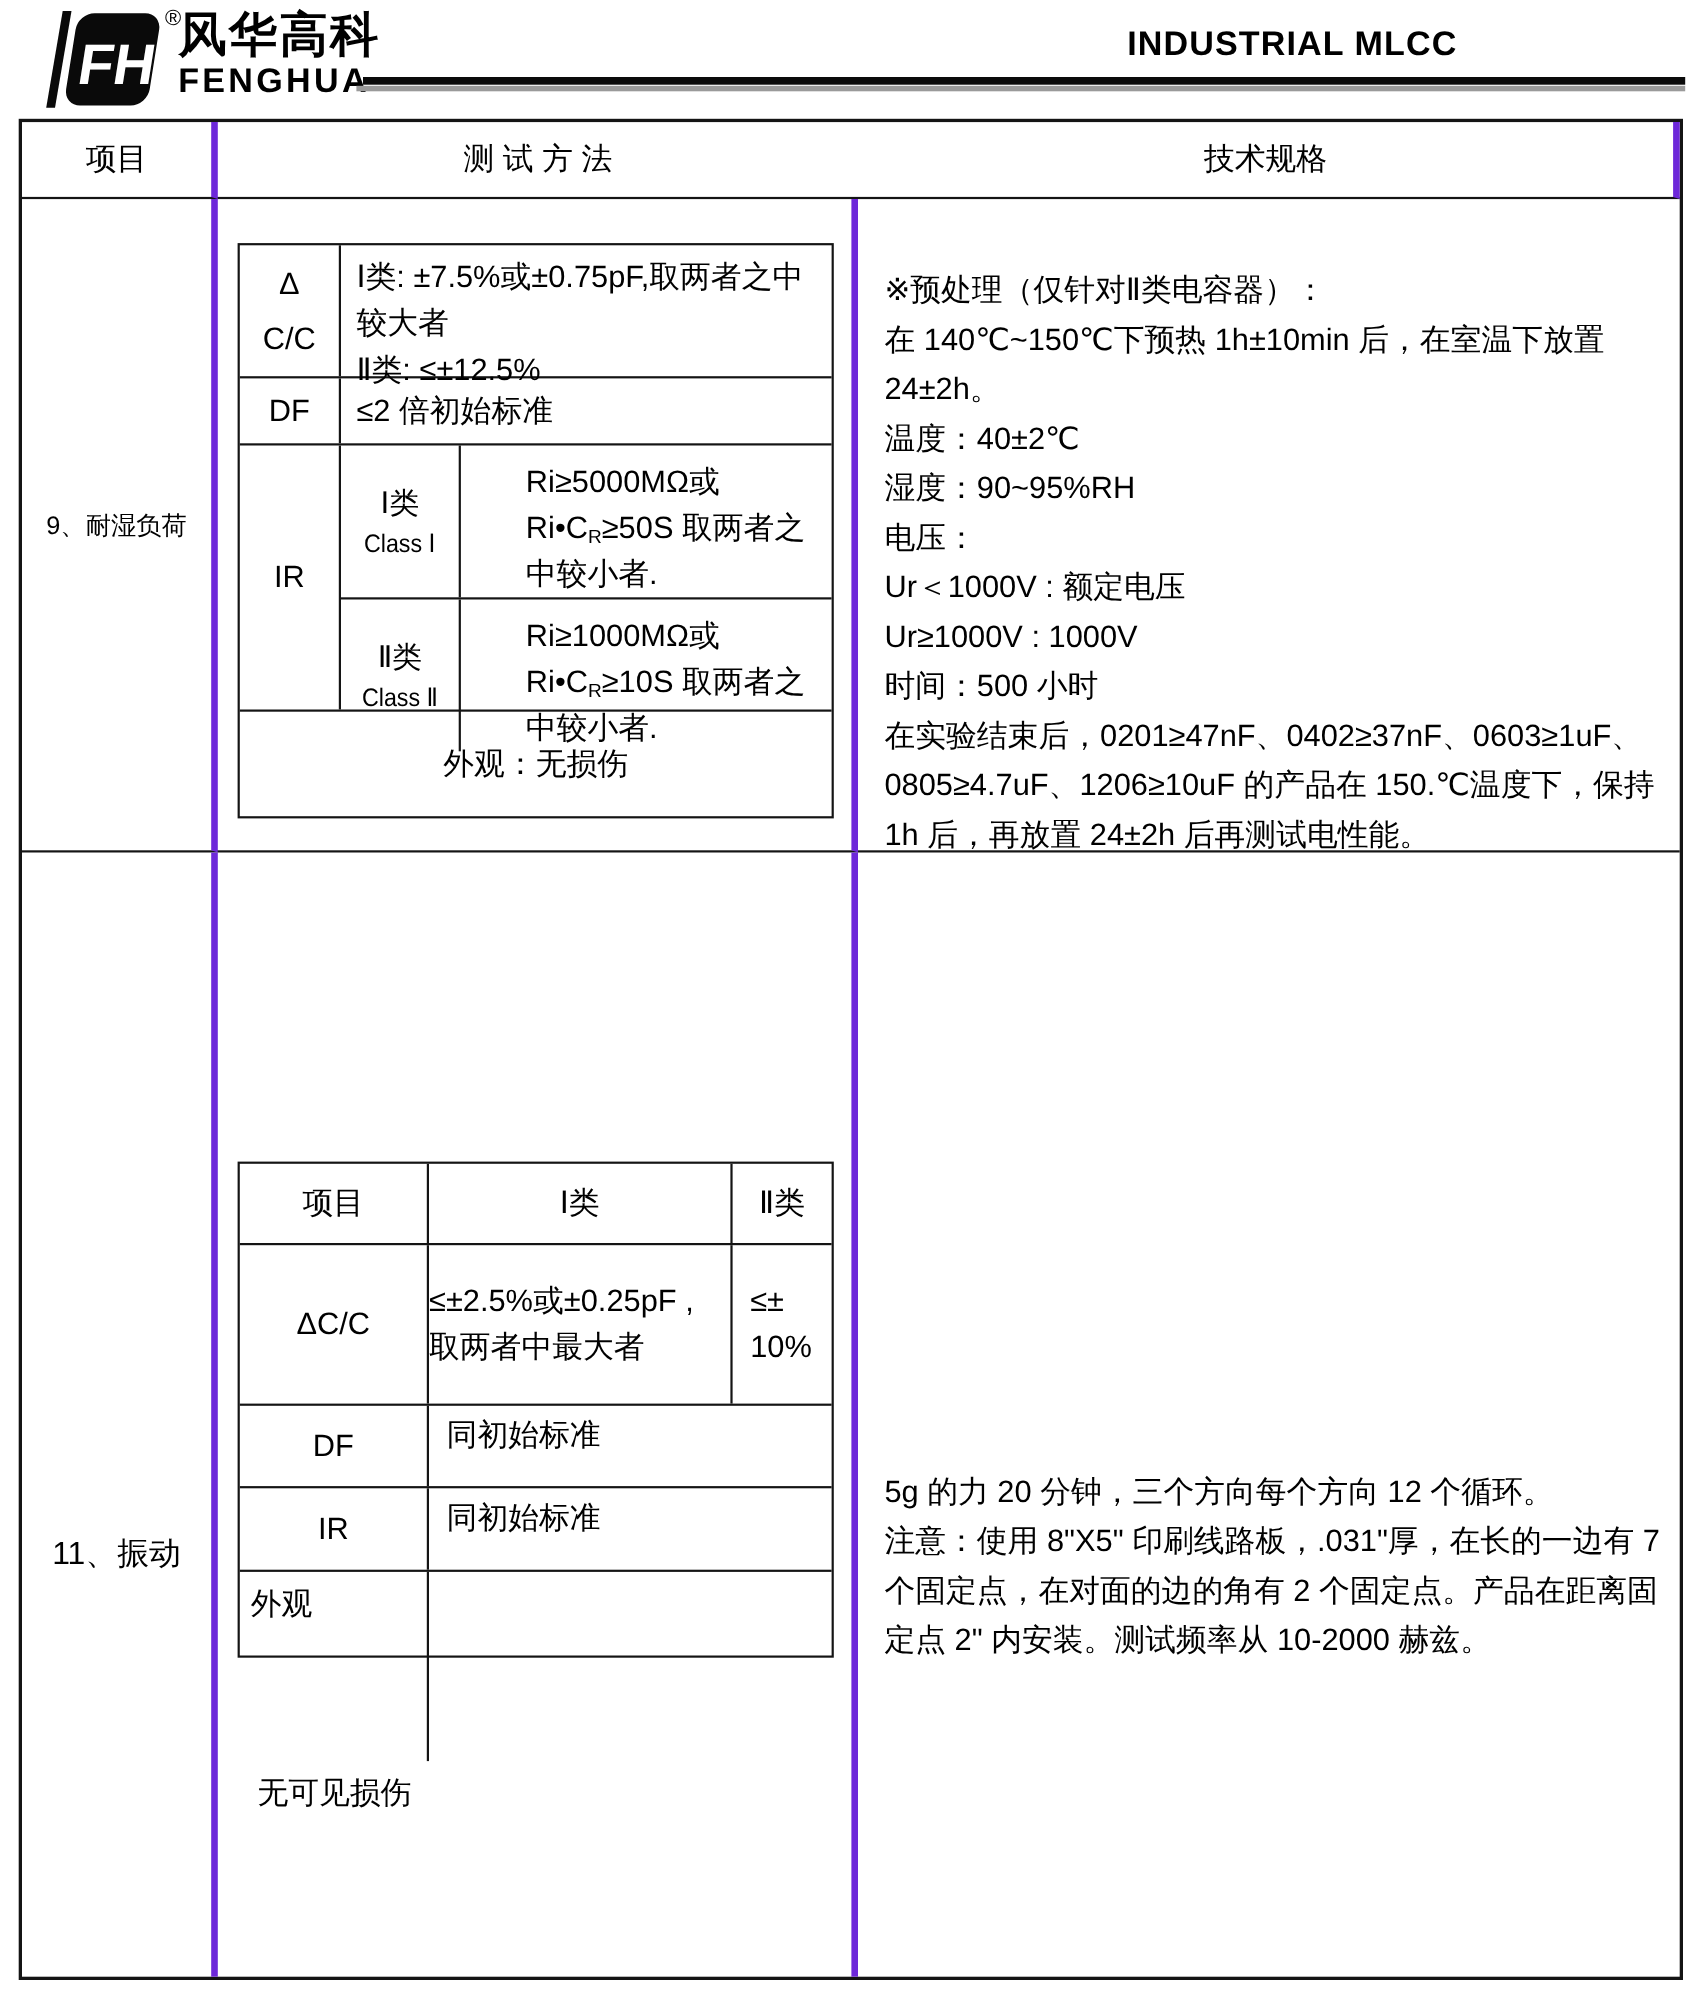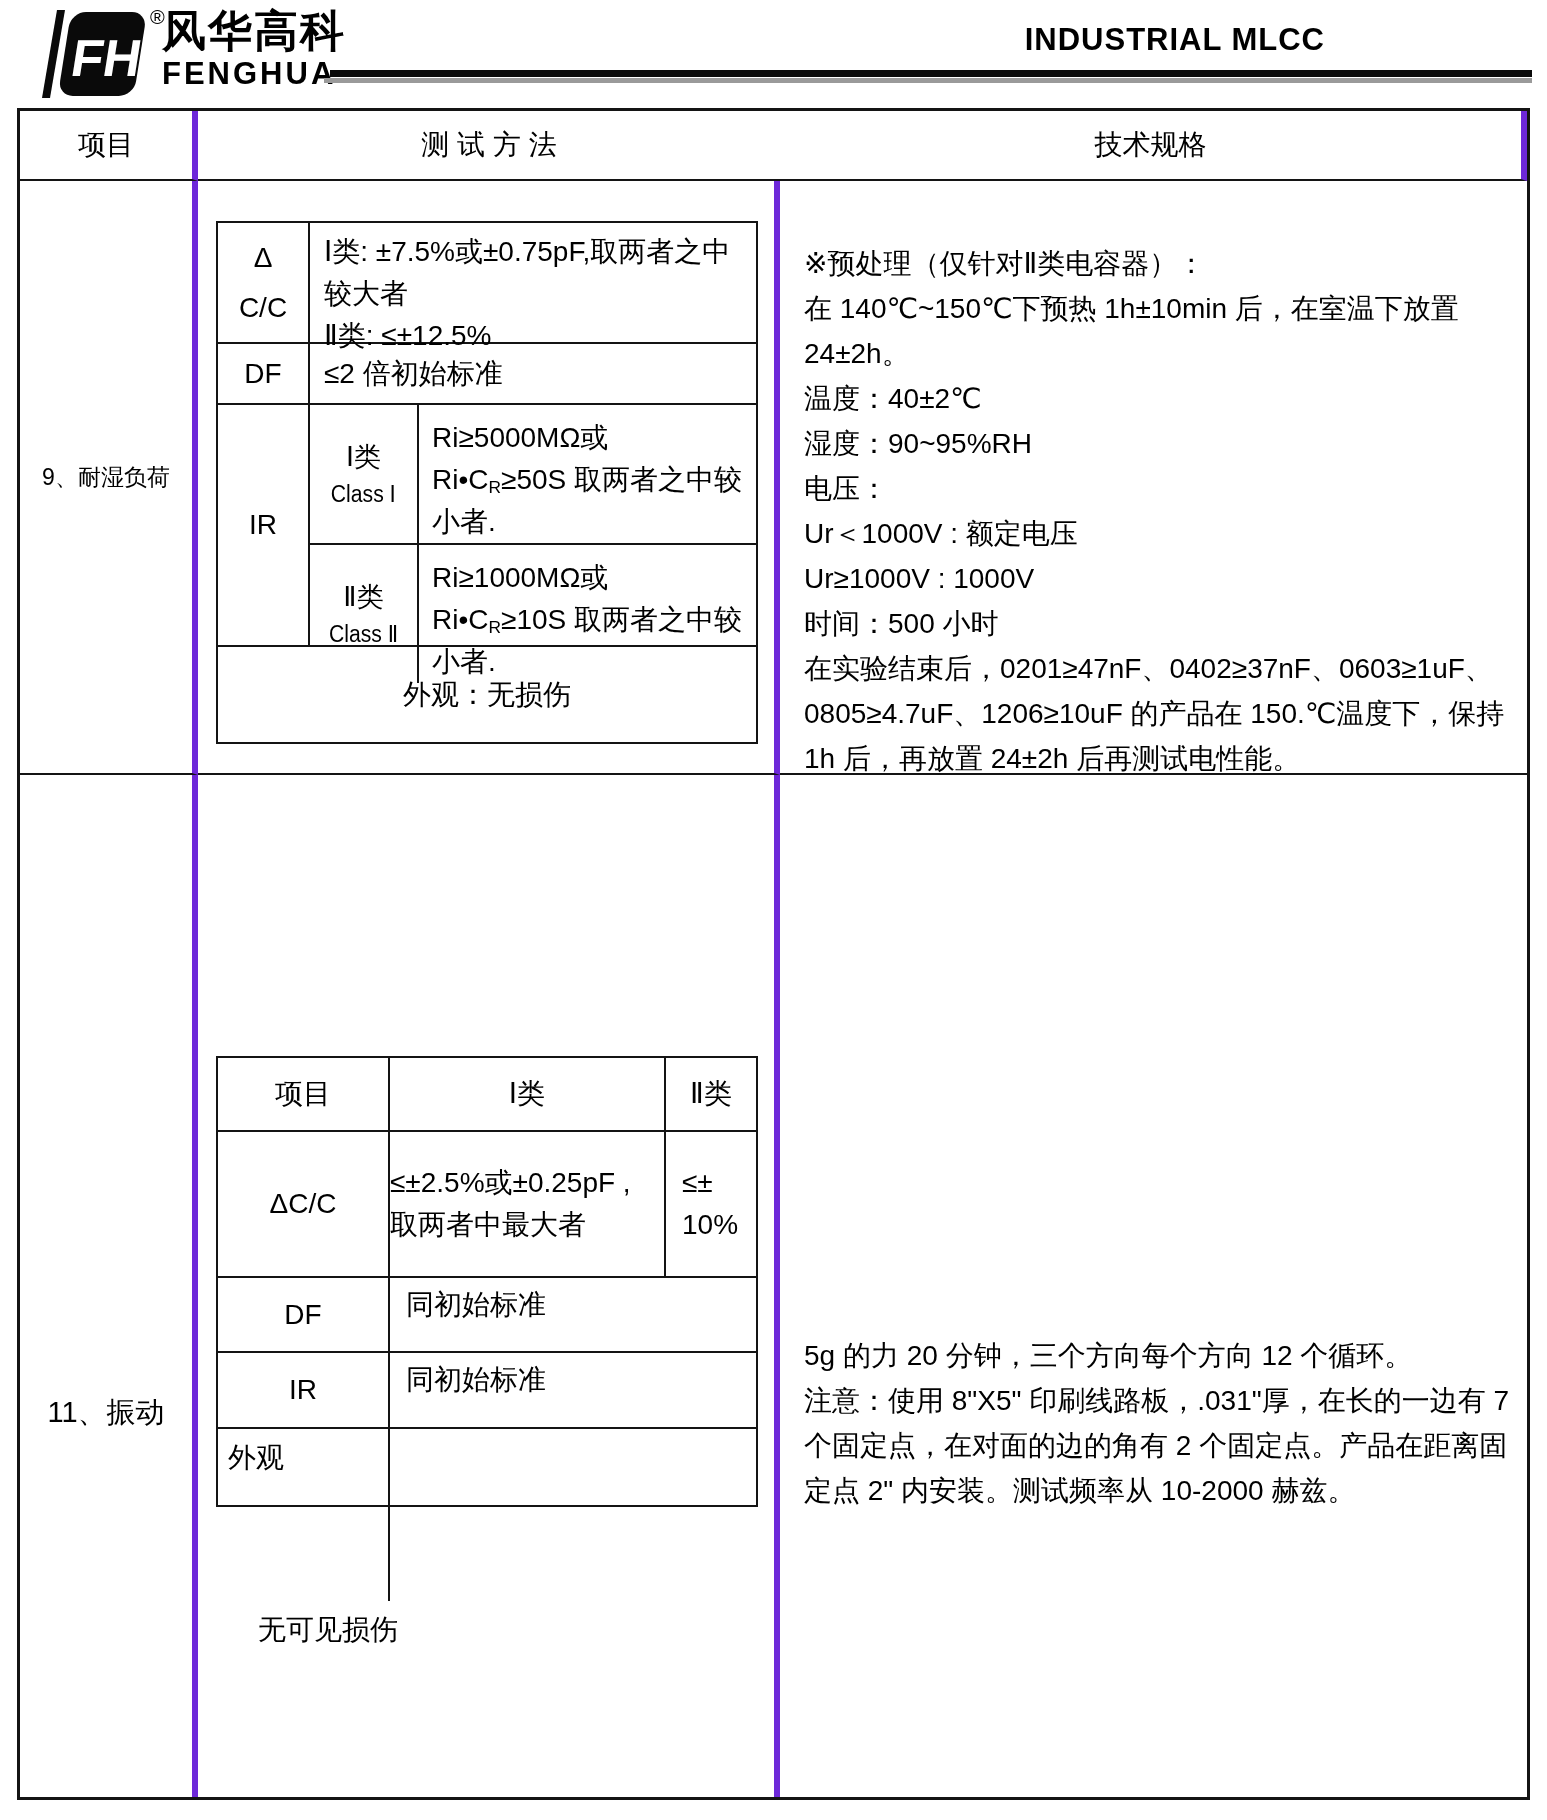--- a/index.html
+++ b/index.html
@@ -56,21 +56,21 @@
   .nt1-r2 { height:61px; }
   .nt1-r2 .nt1-val { display:flex; align-items:center; padding-top:0; white-space:normal; }
   .nt1-r3 { height:242px; }
   .nt1-sub { flex:1; display:flex; flex-direction:column; }
   .nt1-subrow { flex:1; display:flex; border-bottom:2px solid #141414; box-sizing:border-box; }
   .nt1-subrow.no-bb { border-bottom:none; }
   .nt1-subcell { width:109px; flex:0 0 109px; border-right:2px solid #141414; box-sizing:border-box;
                  display:flex; flex-direction:column; align-items:center; justify-content:center; }
   .nt1-subcell .cn { font-size:27px; }
   .nt1-subcell .en { font-size:23px; transform:scaleX(.92); }
-  .nt1-subval { flex:1; padding:12px 6px 0 13px; box-sizing:border-box; line-height:1.5; }
+  .nt1-subval { flex:1; padding:12px 6px 0 13px; box-sizing:border-box; line-height:1.5;margin-left:46px; }
   .nt1-r4 { height:95px; display:flex; align-items:center; justify-content:center; }
   sub.cr { font-size:0.62em; vertical-align:-0.25em; }
 
   
   .nt2 {
     margin:281px 0 0 18px; width:542px;
     border:2px solid #141414; box-sizing:border-box;
     font-size:28px; line-height:1.5;
   }
   .nt2-row { display:flex; border-bottom:2px solid #141414; box-sizing:border-box; }
@@ -84,21 +84,21 @@
   .nt2-dcc { height:146px; }
   .nt2-dcc .nt2-c2 { display:flex; align-items:center; padding-left:0; white-space:pre-line; }
   .nt2-dcc .nt2-c3 { display:flex; align-items:center; padding-left:16px; white-space:pre-line; }
   .nt2-df { height:75px; }
   .nt2-ir { height:76px; }
   .nt2-app { height:76px;flex-direction:column; }
   .nt2-vlabel { width:172px; flex:0 0 172px; border-right:2px solid #141414; box-sizing:border-box;
                 display:flex; align-items:center; justify-content:center; }
   .nt2-vval { flex:1; padding:6px 6px 0 16px; box-sizing:border-box; }
   .nt2-app .nt2-vlabel { align-items:flex-start; justify-content:flex-start; padding:8px 0 0 10px; }
-  .nt2-app .nt2-vval { padding-top:8px;margin-left:24px; }
+  .nt2-app .nt2-vval { padding-top:8px; }
 
   
   .method { font-size:28px; line-height:45px; white-space:pre-line; }
   .method-9  { padding:60px 10px 0 24px; }
   .method-11 { position:absolute; left:0; right:0; top:558px; padding:0 14px 0 24px; }
 
   .item-11 { position:absolute; left:0; right:0; top:618px; text-align:center; font-size:29px; }
 </style>
 </head>
 <body>

